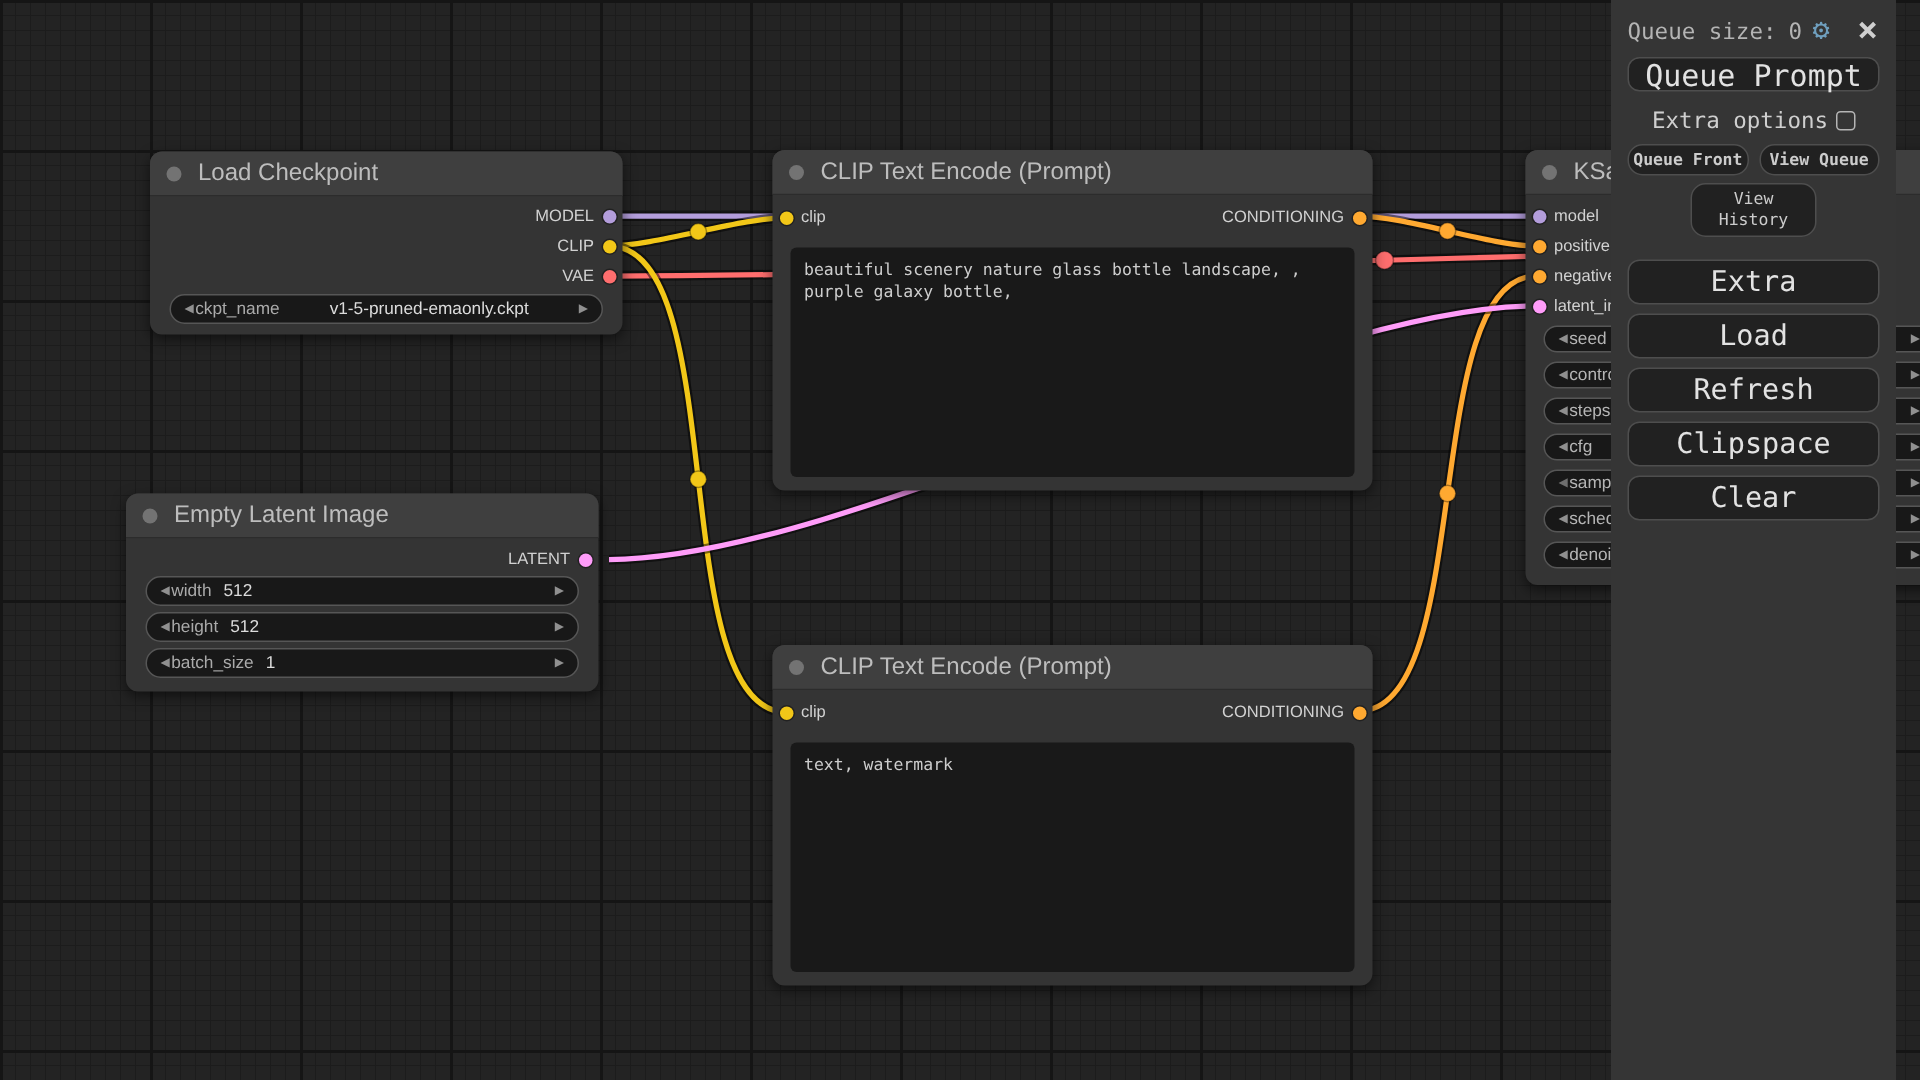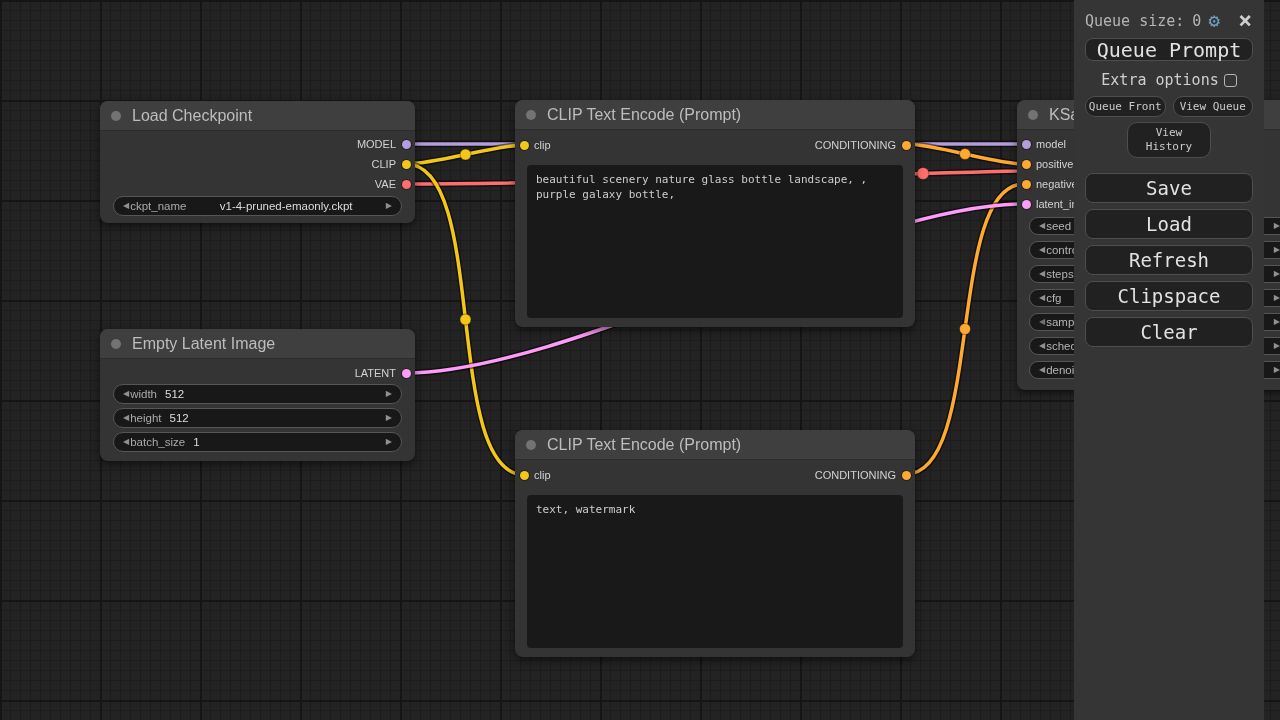--- a/index.html
+++ b/index.html
@@ -53,21 +53,21 @@
   .gear { font-size:19px; margin-left:7px; line-height:1; }
   .close-x { margin-left:auto; font-size:23px; line-height:.8; color:#cfcfcf; font-weight:bold; cursor:default; }
   .btn { display:flex; align-items:center; justify-content:center;
     background:#212121; border:1px solid #4e4e4e; border-radius:8px; color:#e2e2e2; cursor:default; }
   .btn-queue { width:168px; height:23px; margin:8px auto 0; font-size:20px; }
   .extra-row { display:flex; align-items:center; justify-content:center; margin-top:10px;
     font-size:15px; color:#cfcfcf; }
   .checkbox { width:13px; height:13px; border:1.5px solid #b5b5b5; border-radius:3px;
     margin-left:5px; background:transparent; }
   .small-row { display:flex; gap:7px; margin:7px 11px 0; }
-  .btn-small { flex:1; height:21px; font-size:11px; border-radius:10px; color:#cccccc; }
+  .btn-small { flex:1; height:21px; font-size:11px; border-radius:10px; color:#cccccc;font-weight:bold; }
   .btn-vh { width:84px; margin:5px auto 0; padding:3px 12px; height:auto; min-height:30px;
     font-size:11px; line-height:14px; border-radius:10px; text-align:center; color:#cccccc; }
   .btn-big { width:168px; height:30px; margin:6px auto 0; font-size:19px; }
   .btn-big.first { margin-top:15px; }
 </style>
 </head>
 <body>
 
 <div id="app">
 
@@ -122,21 +122,21 @@
       <span>CLIP</span>
       <span class="pdot r" style="background: rgb(242, 199, 24);"></span>
     </div>
     <div class="prow out">
       <span>VAE</span>
       <span class="pdot r" style="background: rgb(255, 110, 110);"></span>
     </div>
     <div class="widget center-value" style="margin-top:2px">
       <span class="arrow">◀</span>
       <span class="w-label">ckpt_name</span>
-      <span class="w-value">v1-4-pruned-emaonly.ckpt</span>
+      <span class="w-value">v1-5-pruned-emaonly.ckpt</span>
       <span class="arrow">▶</span>
     </div>
   </div>
 
   <div class="node" style="left:515px;top:100px;width:400px;height:227px">
     <div class="node-title">
       <span class="collapse-dot"></span>
       <span>CLIP Text Encode (Prompt)</span>
     </div>
     <div class="prow both" style="margin-top:5px">
@@ -155,21 +155,21 @@
     </div>
     <div class="prow both" style="margin-top:5px">
       <span>clip</span>
       <span class="pdot l" style="background: rgb(242, 199, 24);"></span>
       <span>CONDITIONING</span>
       <span class="pdot r" style="background: rgb(255, 169, 49);"></span>
     </div>
     <textarea spellcheck="false" style="">text, watermark</textarea>
   </div>
 
-  <div class="node" style="left:100px;top:329px;width:315px;height:132px">
+  <div class="node" style="left:84px;top:329px;width:315px;height:132px">
     <div class="node-title">
       <span class="collapse-dot"></span>
       <span>Empty Latent Image</span>
     </div>
     <div class="prow out" style="margin-top:4px">
       <span>LATENT</span>
       <span class="pdot r" style="background: rgb(255, 156, 249);"></span>
     </div>
     <div class="widget" style="margin-top:1px">
       <span class="arrow">◀</span>
@@ -266,20 +266,20 @@
     <div class="btn btn-queue">Queue Prompt</div>
     <div class="extra-row">
       <span>Extra options</span>
       <span class="checkbox"></span>
     </div>
     <div class="small-row">
       <div class="btn btn-small">Queue Front</div>
       <div class="btn btn-small">View Queue</div>
     </div>
     <div class="btn btn-vh">View History</div>
-    <div class="btn btn-big first">Save</div>
+    <div class="btn btn-big first">Extra</div>
     <div class="btn btn-big">Load</div>
     <div class="btn btn-big">Refresh</div>
     <div class="btn btn-big">Clipspace</div>
     <div class="btn btn-big">Clear</div>
   </div>
 
 </div>
 
 </body></html>

